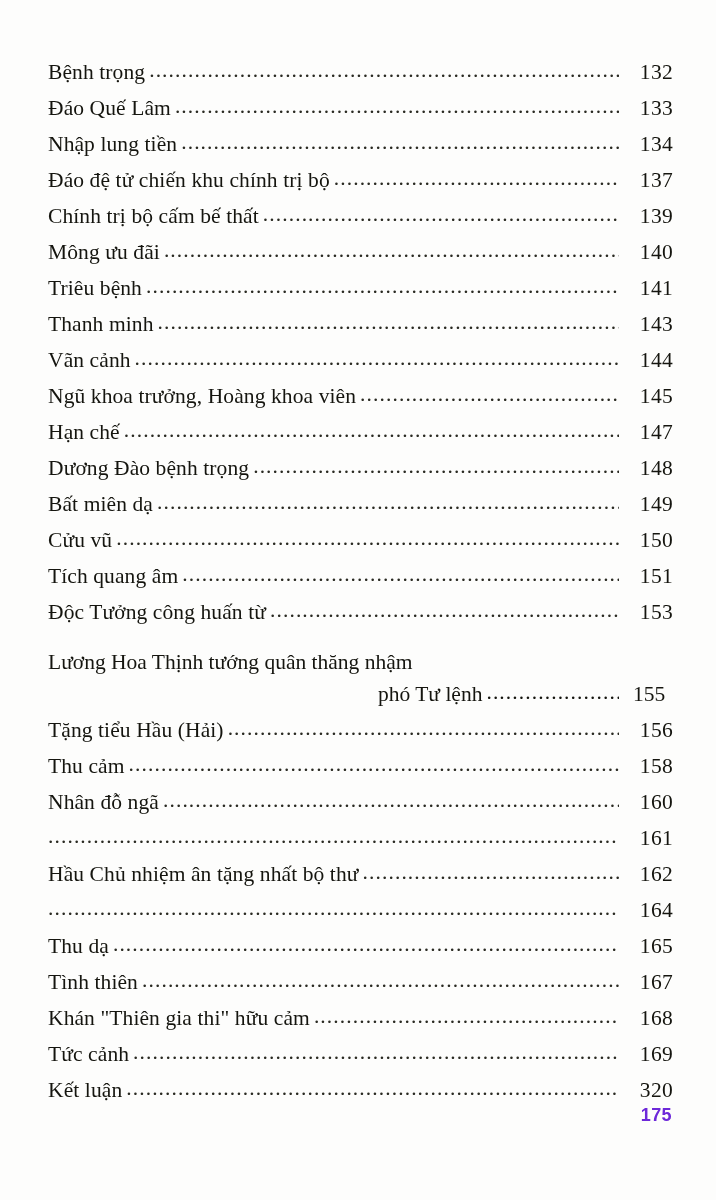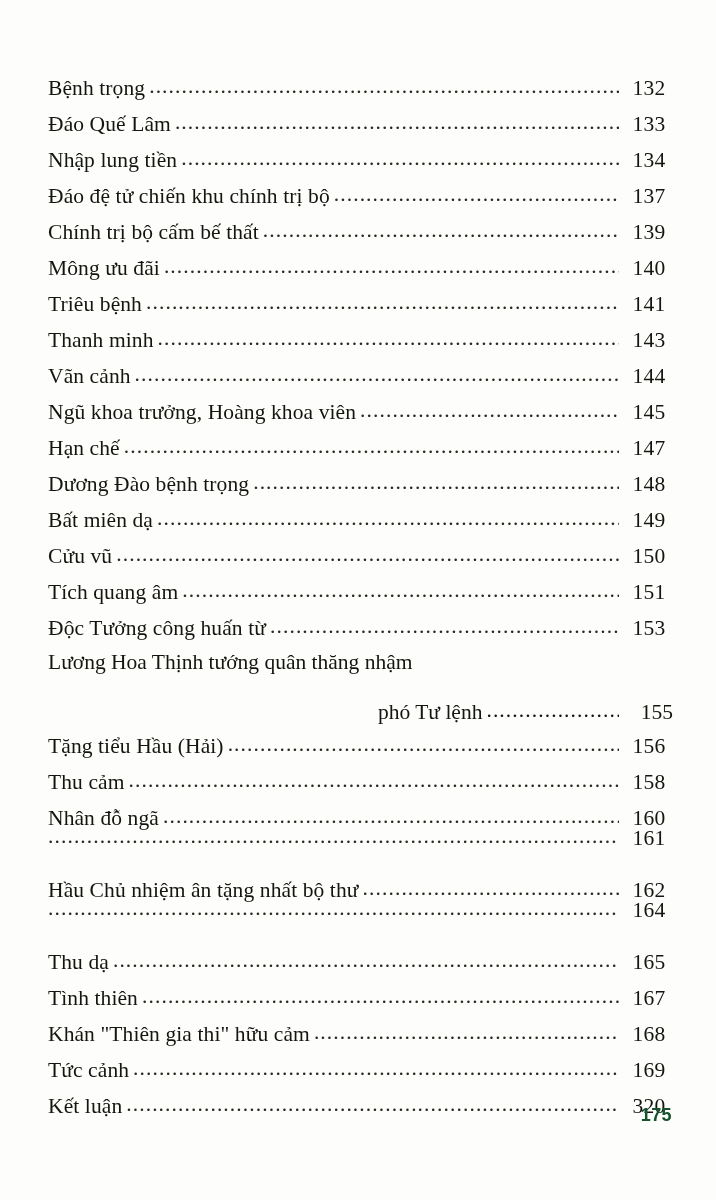--- a/index.html
+++ b/index.html
@@ -35,35 +35,34 @@
     font-size: 21.5px;
     line-height: 1.0;
     height: 36px;
     color: #15150f;
     white-space: nowrap;
   }
   .toc-entry .title {
     flex: 0 0 auto;
     padding-right: 4px;
     letter-spacing: 0.1px;
-    margin-top: 16px;
   }
   .toc-entry .dots {
     flex: 1 1 auto;
     overflow: hidden;
     white-space: nowrap;
     color: #2a2a22;
     font-size: 21.5px;
     letter-spacing: 1.1px;
     transform: translateY(-2px);
   }
   .toc-entry .page-num {
     flex: 0 0 auto;
     width: 48px;
-    text-align: center;
+    text-align: right;
     padding-left: 6px;
     letter-spacing: 0.3px;
   }
   
   .toc-entry-wrap {
     height: 72px;
     display: block;
     font-size: 21.5px;
     color: #15150f;
     line-height: 1.0;
@@ -79,43 +78,42 @@
   .toc-entry-wrap .line2 {
     display: flex;
     align-items: baseline;
     height: 36px;
     padding-left: 330px;
     box-sizing: border-box;
   }
   .toc-entry-wrap .line2 .title2 {
     flex: 0 0 auto;
     padding-right: 4px;
-    margin-top: 18px;
   }
   .toc-entry-wrap .line2 .dots {
     flex: 1 1 auto;
     overflow: hidden;
     white-space: nowrap;
     letter-spacing: 1.1px;
     transform: translateY(-2px);
   }
   .toc-entry-wrap .line2 .page-num {
     flex: 0 0 auto;
     width: 48px;
-    text-align: right;
+    text-align: center;
     padding-left: 6px;
   }
   .folio {
     position: absolute;
     right: 44px;
     bottom: 74px;
     font-family: "Liberation Sans", sans-serif;
     font-size: 18px;
     font-weight: bold;
-    color: #14532d;
+    color: #6d28d9;
     letter-spacing: 0.4px;
   }
 </style>
 </head>
 <body>
 
 <div class="page">
 
   <div class="toc">
 

